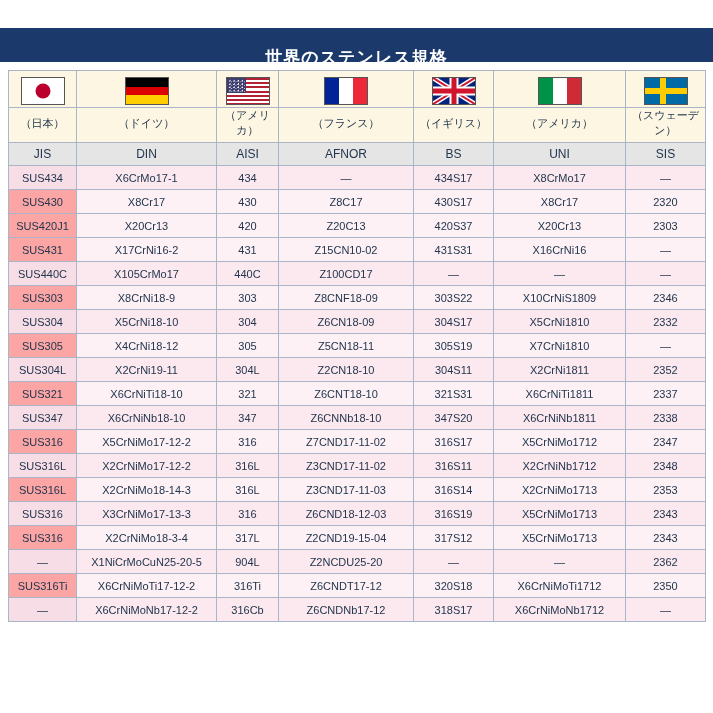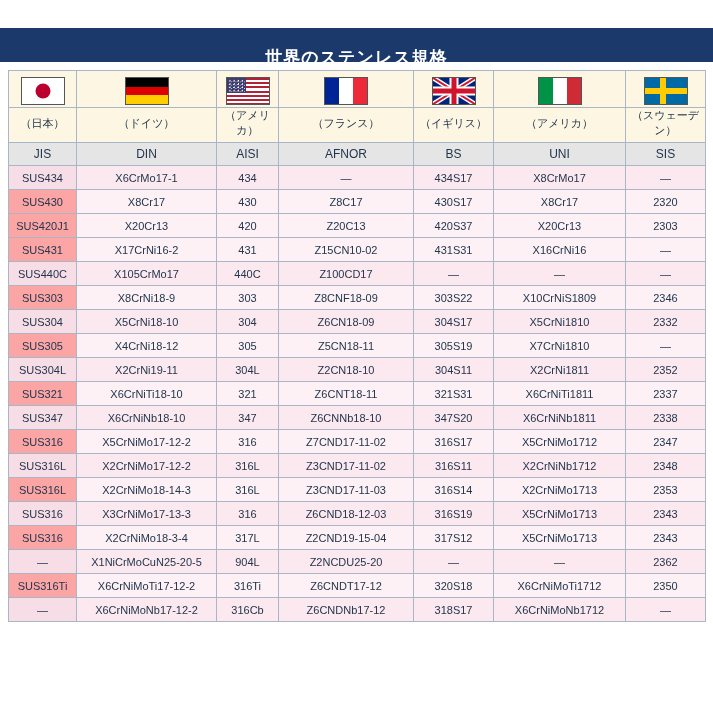--- a/index.html
+++ b/index.html
@@ -366,21 +366,21 @@
           <td>304L</td>
           <td>Z2CN18-10</td>
           <td>304S11</td>
           <td>X2CrNi1811</td>
           <td>2352</td>
         </tr>
         <tr class="data-row alt">
           <td class="col0">SUS321</td>
           <td>X6CrNiTi18-10</td>
           <td>321</td>
-          <td>Z6CNT18-11</td>
+          <td>Z6CNT18-10</td>
           <td>321S31</td>
           <td>X6CrNiTi1811</td>
           <td>2337</td>
         </tr>
         <tr class="data-row">
           <td class="col0">SUS347</td>
           <td>X6CrNiNb18-10</td>
           <td>347</td>
           <td>Z6CNNb18-10</td>
           <td>347S20</td>

